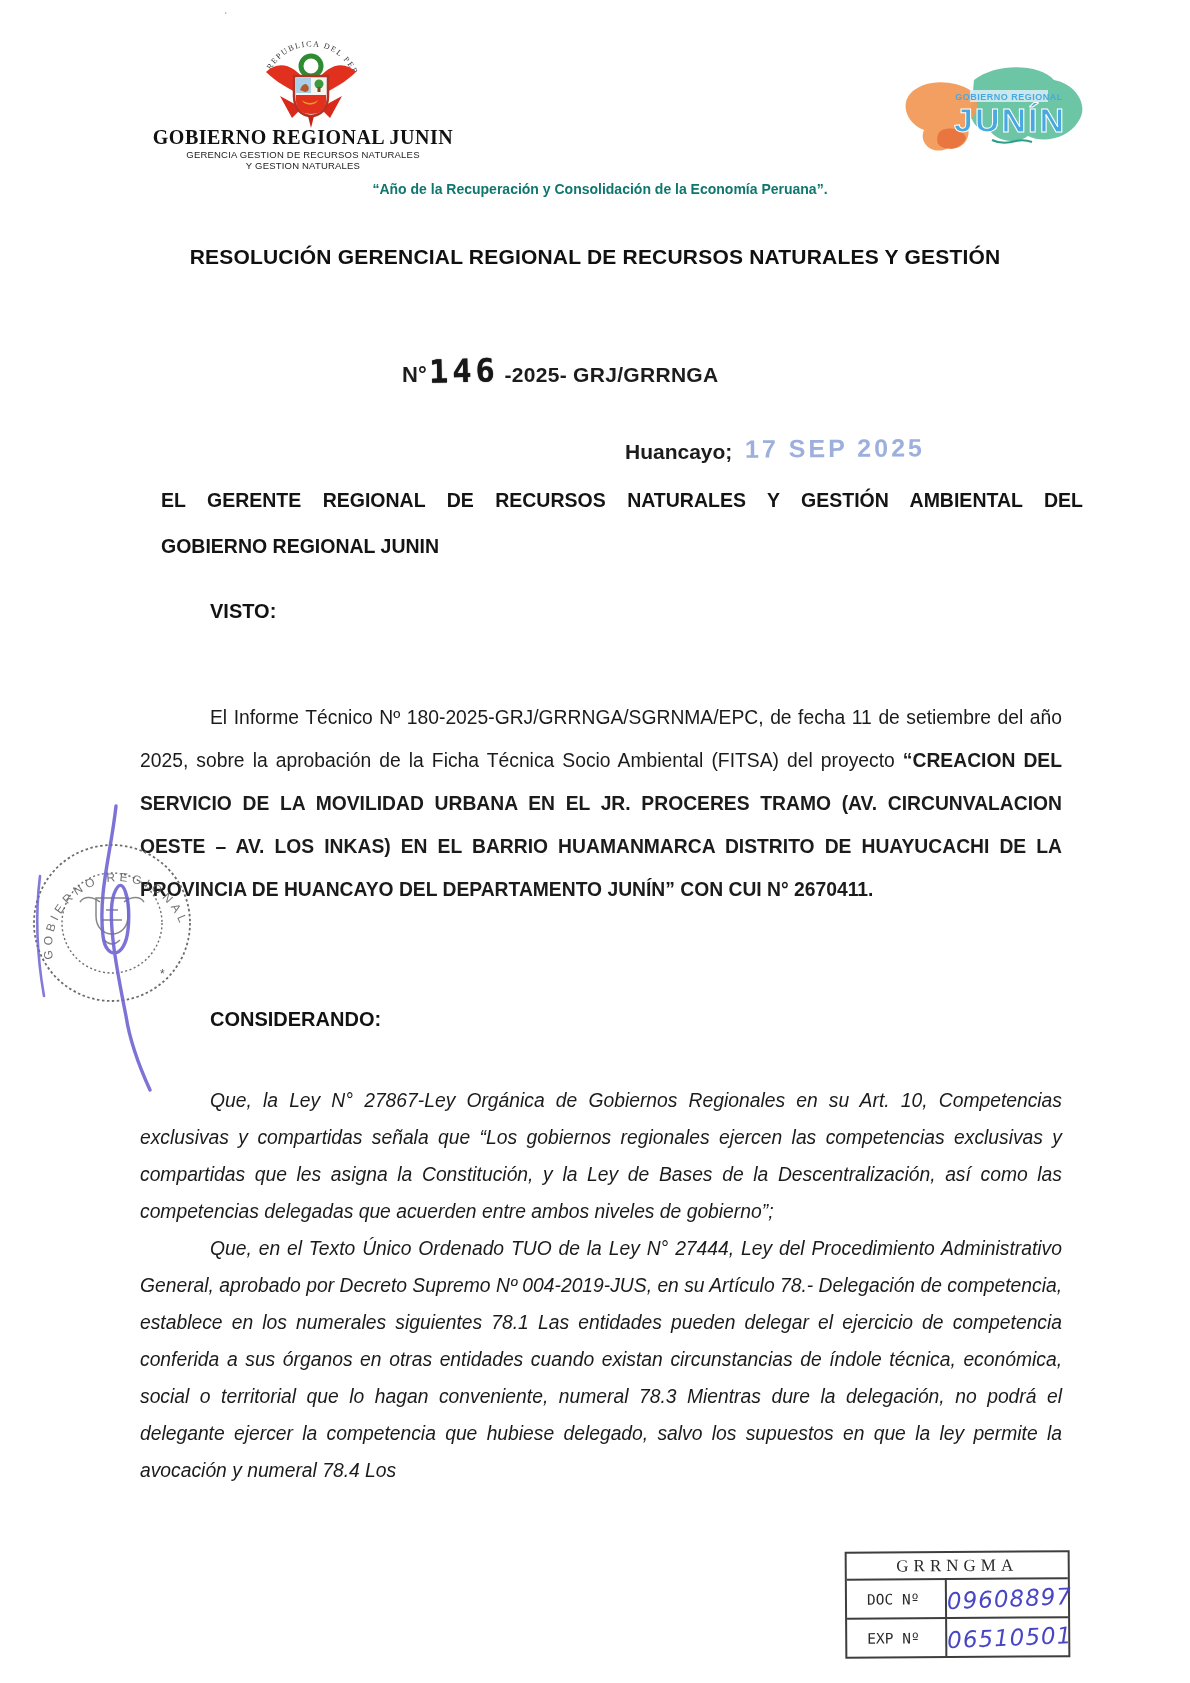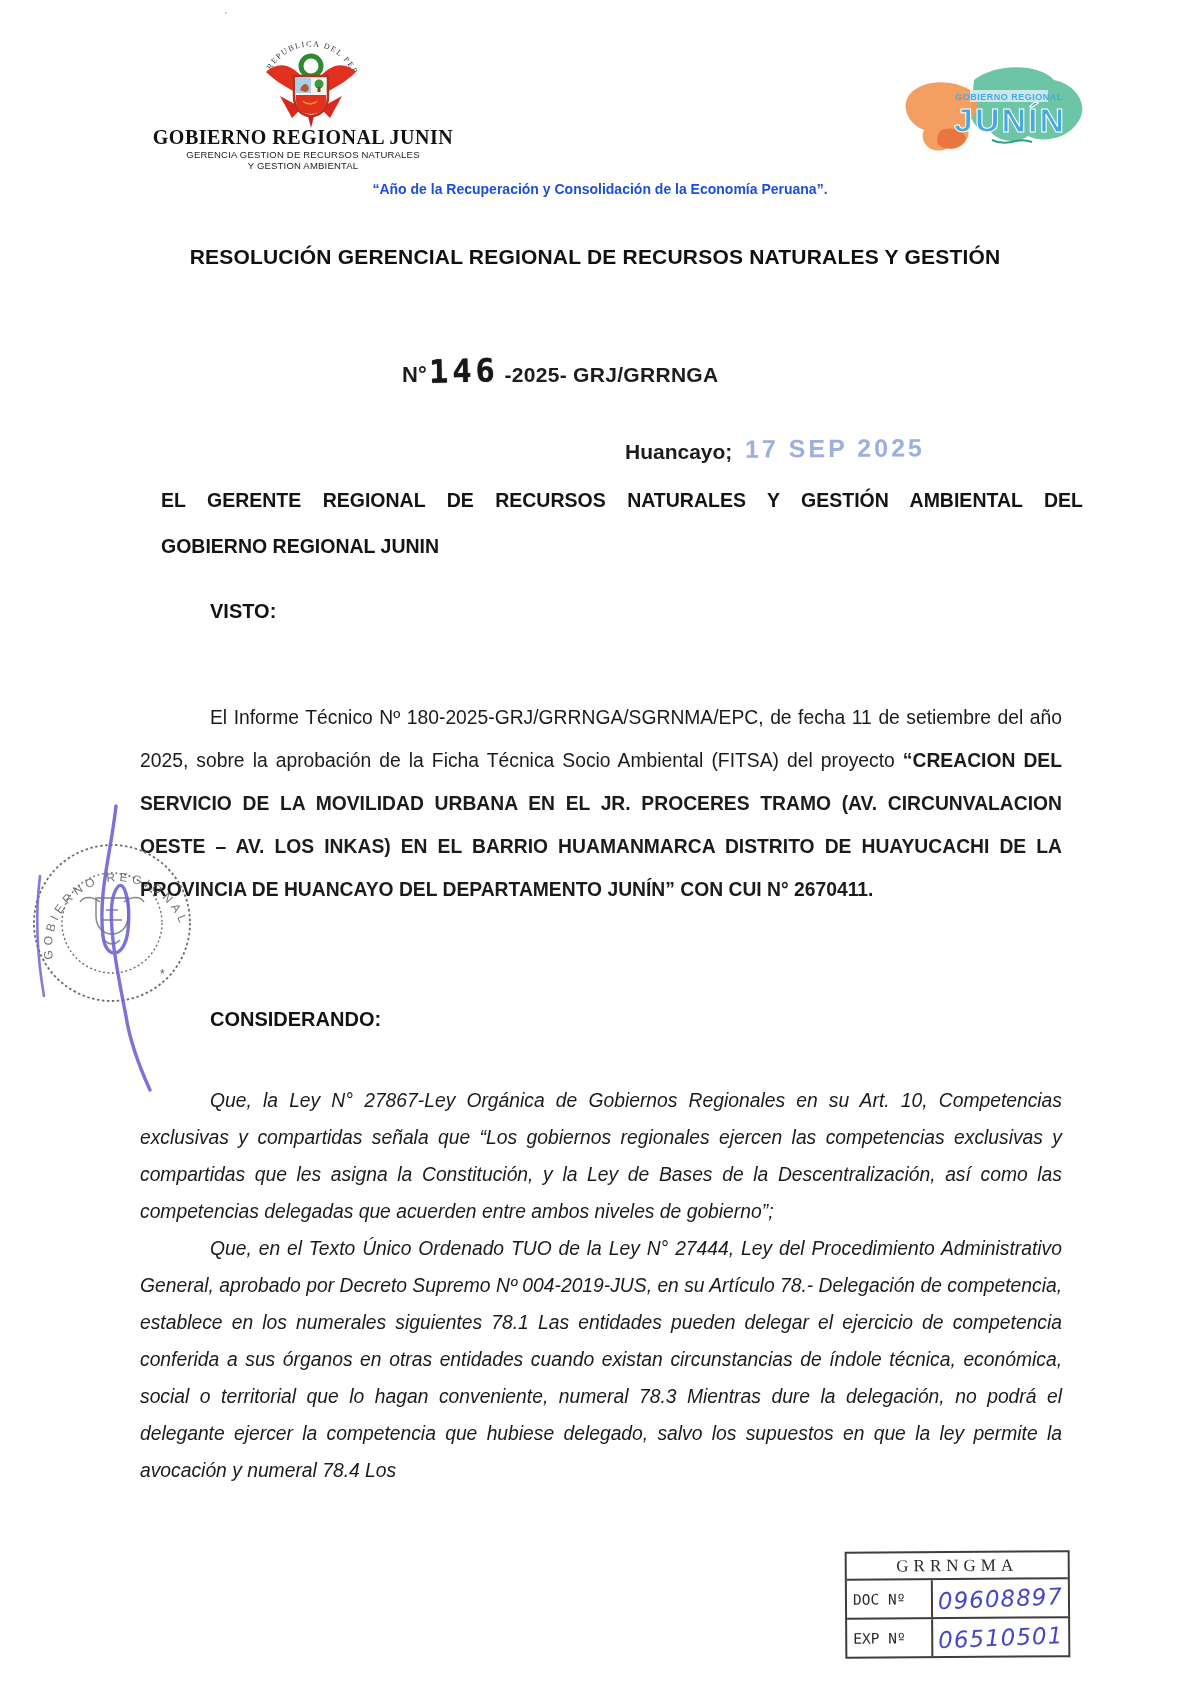--- a/index.html
+++ b/index.html
@@ -17,21 +17,21 @@
   .org-block{position:absolute;left:148px;top:126px;width:310px;text-align:center;}
   .org-name{
     font-family:"Liberation Serif", serif;
     font-weight:bold;font-size:20px;letter-spacing:.5px;color:#111;
     white-space:nowrap;
   }
   .org-dept{font-size:9.5px;line-height:11px;color:#222;letter-spacing:.2px;}
   .junin-logo{position:absolute;left:882px;top:58px;width:220px;height:100px;}
   .motto{
     position:absolute;left:140px;top:181px;width:920px;
-    text-align:center;font-weight:bold;font-size:14px;color:#1d4ed8;
+    text-align:center;font-weight:bold;font-size:14px;color:#0f766e;
   }
   
   .title{
     position:absolute;left:135px;top:234px;width:920px;
     text-align:center;font-weight:bold;font-size:21px;line-height:46px;color:#101010;
     letter-spacing:.2px;
   }
   
   .number-line{position:absolute;left:402px;top:352px;white-space:nowrap;}
   .number-prefix{font-weight:bold;font-size:22px;vertical-align:baseline;}
@@ -75,21 +75,21 @@
     color:#2b2b2b;background:rgba(255,255,255,.6);
   }
   .stamp-title{
     text-align:center;font-family:"Liberation Serif", serif;
     font-size:17px;letter-spacing:5px;padding:3px 0 2px 0;
     border-bottom:2px solid #3e3e3e;
   }
   .stamp-row{display:flex;border-bottom:2px solid #3e3e3e;height:37px;align-items:center;}
   .stamp-row:last-child{border-bottom:none;}
   .stamp-label{
-    width:78px;flex:none;padding-left:6px;
+    width:78px;flex:none;padding-left:20px;
     font-family:"DejaVu Sans Mono", monospace;font-size:14.5px;
     border-right:2px solid #3e3e3e;height:100%;display:flex;align-items:center;
   }
   .stamp-value{
     flex:1;text-align:center;
     font-family:"DejaVu Sans", sans-serif;font-style:italic;
     font-size:23px;color:#4946c5;transform:rotate(-2deg);
     letter-spacing:1px;
   }
   
@@ -123,21 +123,21 @@
     <circle cx="69" cy="50" r="4.5" fill="#3b9a3f"></circle>
     <rect x="67.5" y="53" width="3" height="5" fill="#7a4a22"></rect>
     <path d="M46 61 h30 v6 c0 10 -7 13 -15 13 c-8 0 -15 -3 -15 -13 Z" fill="#e2301f"></path>
     <path d="M52 66 c4 4, 12 4, 16 0 c-2 6, -14 6, -16 0 Z" fill="#e0a51f"></path>
     <path d="M58 82 l3 12 l3 -12 Z" fill="#c22418"></path>
   </svg>
 
   <div class="org-block">
     <div class="org-name">GOBIERNO REGIONAL JUNIN</div>
     <div class="org-dept">GERENCIA GESTION DE RECURSOS NATURALES</div>
-    <div class="org-dept">Y GESTION AMBIENTAL</div>
+    <div class="org-dept">Y GESTION NATURALES</div>
   </div>
 
   <svg class="junin-logo" viewBox="0 0 220 100">
     <path d="M92 22 C 115 4, 158 6, 172 22 C 194 26, 208 48, 196 64 C 186 80, 162 86, 146 78 C 132 88, 112 82, 106 70 C 92 74, 86 58, 90 44 Z" fill="#5cbf9a" opacity=".9"></path>
     <path d="M28 36 C 42 20, 72 22, 88 32 C 100 42, 96 58, 84 66 C 92 78, 80 94, 66 90 C 52 98, 36 86, 42 72 C 26 66, 18 48, 28 36 Z" fill="#f29a58" opacity=".95"></path>
     <path d="M60 72 C 70 68, 82 72, 84 80 C 80 92, 62 94, 56 86 C 54 80, 56 74, 60 72 Z" fill="#e8703c" opacity=".9"></path>
     <rect x="88" y="32" width="78" height="12" fill="#d9edf9" opacity=".85"></rect>
     <text x="127" y="42" font-size="9" font-weight="bold" fill="#4aa8e0" text-anchor="middle" letter-spacing=".5">GOBIERNO REGIONAL</text>
     <text x="128" y="74" font-size="34" font-weight="bold" fill="#4aa8e0" stroke="#ffffff" stroke-width="1" text-anchor="middle" letter-spacing="2" font-family="Liberation Sans, sans-serif">JUNÍN</text>
     <path d="M110 82 q10 5 24 1 q8 -2 16 1" stroke="#2e9f86" stroke-width="2" fill="none"></path>

